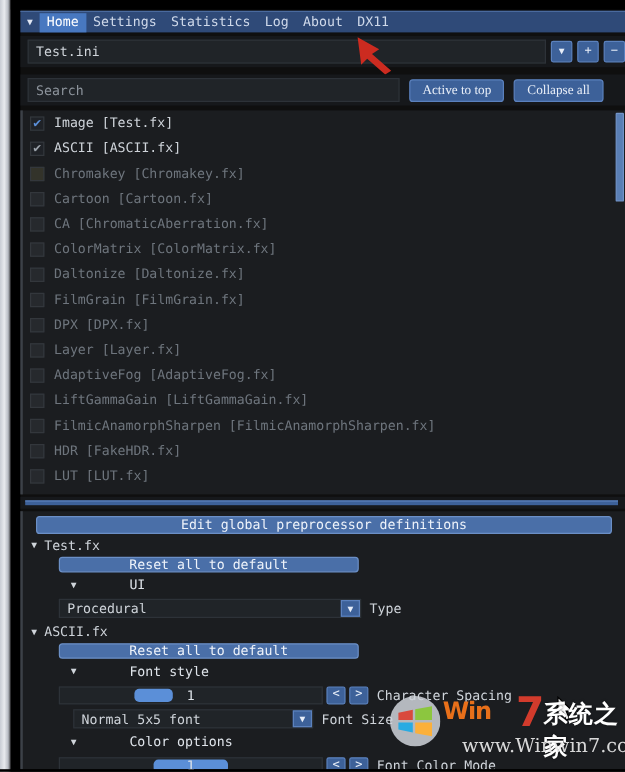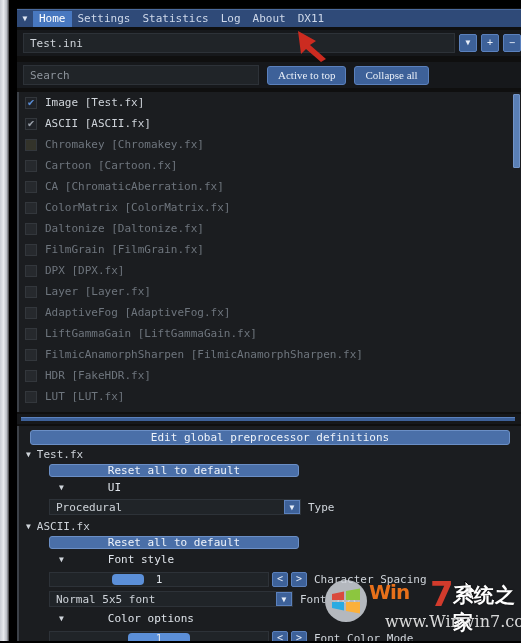--- a/index.html
+++ b/index.html
@@ -81,21 +81,21 @@
   .sq-btn.caret { font-size: 8px; }
 
   
   .search-row {
     position: absolute; left: 17px; top: 62px; width: 504px; height: 26px;
     background: #16181b;
     display: flex; align-items: center;
   }
   .search-field {
     margin-left: 6px;
-    width: 236px; height: 20px;
+    width: 310px; height: 20px;
     background: #202428; border: 1px solid #2d3238;
     display: flex; align-items: center; padding-left: 6px;
     color: #8d949c; font-size: 11px;
   }
   .wide-btn {
     height: 19px; margin-left: 8px; padding: 0 10px;
     background: #3d6199; border: 1px solid #5b81bd; border-radius: 3px;
     color: #e9eff8; font-size: 11px;
     display: flex; align-items: center; justify-content: center;
     white-space: nowrap; flex: 0 0 auto; font-family: Liberation Serif, serif;
@@ -200,21 +200,21 @@
     background: #202428; border: 1px solid #2d3238;
     display: flex; align-items: center; padding-left: 6px;
     color: #cfd4da; font-size: 11px; flex: 0 0 auto;
   }
   .combo-arrow {
     position: absolute; right: 0; top: 0; width: 16px; height: 14px;
     background: #3d6199; border: 1px solid #5b81bd;
     color: #e6edf8; font-size: 8px;
     display: flex; align-items: center; justify-content: center;
   }
-  .combo.wide { width: 244px; }
+  .combo.wide { width: 200px; margin-left: 12px; }
 
   
   .red-arrow { position: absolute; left: 292px; top: 28px; width: 56px; height: 34px; }
   .cursor { position: absolute; left: 464px; top: 580px; width: 16px; height: 22px; }
 
   .watermark {
     position: absolute; left: 325px; top: 572px; width: 196px; height: 62px;
     pointer-events: none;
   }
   .wm-logo { position: absolute; left: 0; top: 8px; width: 42px; height: 42px; }

